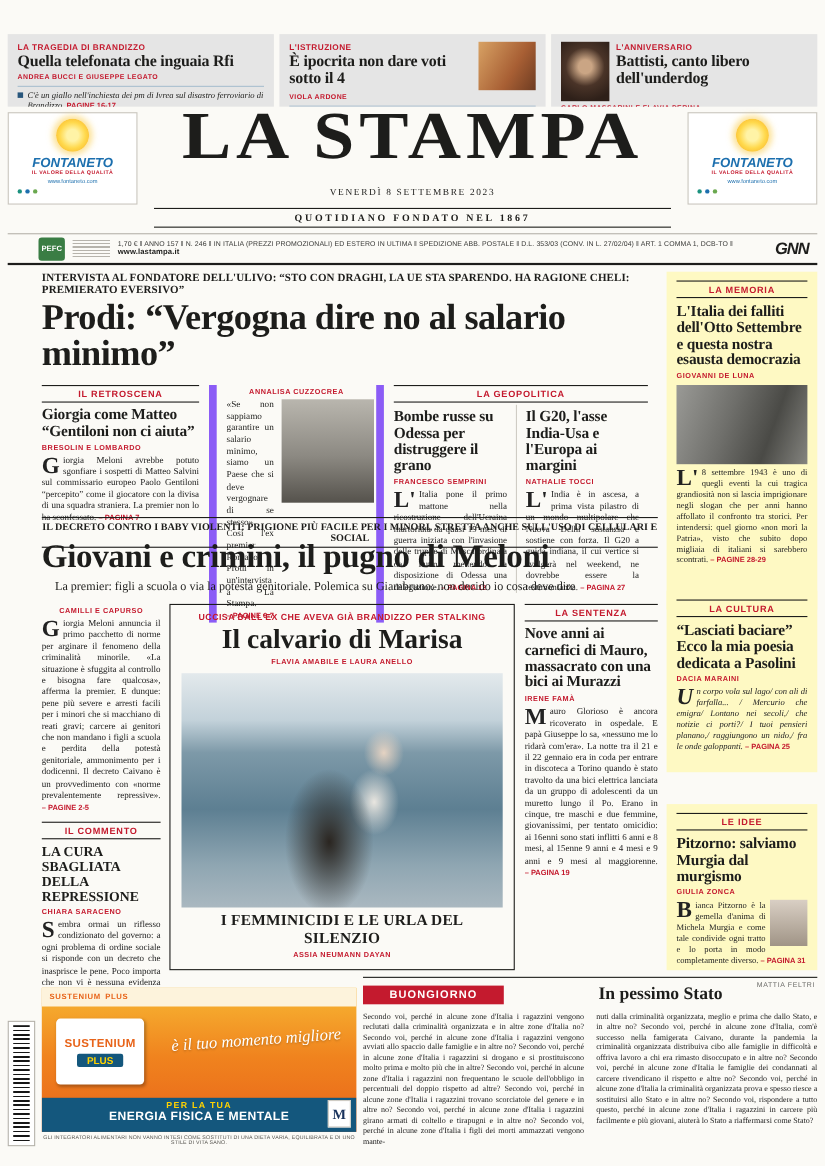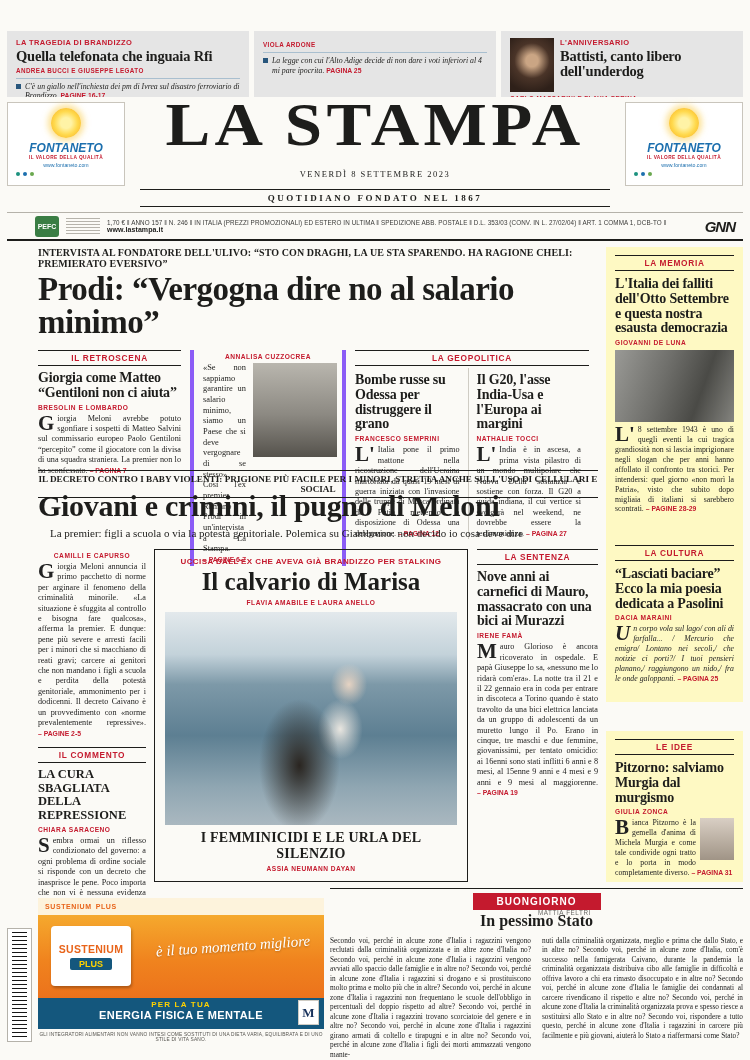--- a/index.html
+++ b/index.html
@@ -44,21 +44,21 @@
   .price-line b { color:#1d1d1b; font-size:7px; }
   .gnn-logo { font:bold italic 15px "Liberation Sans",sans-serif; letter-spacing:-1px; margin-right:6px; }
 
   
   .lead { position:absolute; left:38px; top:247px; width:560px; }
   .lead-kicker { font-weight:bold; font-size:10px; letter-spacing:.1px; }
   .lead-headline { font-size:33px; font-weight:bold; line-height:1.0; margin-top:4px; letter-spacing:-.5px; }
   .lead-cols { display:flex; margin-top:11px; }
   .lead-col { padding:0 9px; }
   .lead-col:first-child { padding-left:0; }
-  .lead-col + .lead-col { border-left:4px solid #8b5cf6; }
+  .lead-col + .lead-col { border-left:7px solid #8b5cf6; }
   .col-retro { width:152px; flex:none; }
   .col-int { width:152px; flex:none; }
   .col-geo { flex:1; }
   .tag { border-top:1px solid #1d1d1b; border-bottom:1px solid #1d1d1b; color:#c41a2e; text-align:center; font:bold 8.3px "Liberation Sans",sans-serif; letter-spacing:.7px; padding:2px 0; }
   .art-h { font-size:14px; font-weight:bold; line-height:1.06; margin-top:5px; letter-spacing:-.2px; }
   .byline { color:#c41a2e; font:bold 6.6px "Liberation Sans",sans-serif; letter-spacing:.5px; margin:3px 0; }
   .body-text { font-size:8.2px; line-height:1.27; text-align:justify; color:#222; }
   .dropcap::first-letter { float:left; font-size:21px; line-height:16px; font-weight:bold; margin:1px 3px 0 0; }
   .int-byline { text-align:center; }
   .int-row { display:flex; gap:7px; margin-top:3px; }
@@ -97,21 +97,21 @@
         radial-gradient(ellipse 56px 92px at 46% 72%, #2a2520 0%, rgba(42,37,32,0) 72%),
         radial-gradient(ellipse 30px 40px at 60% 55%, #e9e6e0 0%, rgba(233,230,224,0) 75%),
         linear-gradient(180deg,#e3e9ec 0%,#c3d2da 20%,#7d99a8 34%,#5d7f92 58%,#8fa6b2 82%,#aab8c0 100%); }
   .marisa-foot { text-align:center; font-size:14px; font-weight:bold; letter-spacing:.2px; }
   .mid-col3 { flex:1; }
   .commento-head { font-size:12.5px; font-weight:bold; line-height:1.1; margin-top:5px; }
   .mt8 { margin-top:8px; }
 
   
   .buongiorno { position:absolute; left:330px; top:888px; width:413px; border-top:1.5px solid #1d1d1b; padding-top:4px; }
-  .bg-head { display:flex; align-items:center;flex-direction:column; }
+  .bg-head { display:flex; align-items:flex-end; }
   .bg-label { background:#c41a2e; color:#fff; font:bold 10px "Liberation Sans",sans-serif; letter-spacing:1px; padding:3px 24px; flex:none; }
   .bg-right { flex:1; position:relative; text-align:center; }
   .bg-byline { position:absolute; right:2px; top:-1px; color:#6b6b68; font:6.3px "Liberation Sans",sans-serif; letter-spacing:.6px; }
   .bg-title { display:inline-block; font-size:16px; font-weight:bold; margin-top:2px; }
   .bg-body { display:flex; gap:11px; margin-top:6px; }
   .bg-body p { flex:1; font-size:7.3px; line-height:1.3; text-align:justify; color:#222; }
 
   .sustenium { position:absolute; left:38px; top:898px; width:286px; height:131px; background:linear-gradient(180deg,#f7b733 0%,#f0831e 48%,#e8641a 100%); overflow:hidden; }
   .sus-top { height:17px; background:#fdf3dc; display:flex; align-items:center; gap:4px; padding:0 7px; font:bold 7px "Liberation Sans",sans-serif; color:#e8641a; letter-spacing:.6px; }
   .sus-main { position:relative; height:83px; }
@@ -137,20 +137,27 @@
     <div class="tease">
       <div class="tease-label">LA TRAGEDIA DI BRANDIZZO</div>
       <h3 class="tease-headline">Quella telefonata che inguaia Rfi</h3>
       <div class="tease-byline">ANDREA BUCCI E GIUSEPPE LEGATO</div>
       <div class="tease-sub">
         <span class="bullet"></span>
         <p class="tease-text"><span>C'è un giallo nell'inchiesta dei pm di Ivrea sul disastro ferroviario di Brandizzo.</span> <span class="pageref">PAGINE 16-17</span></p>
       </div>
     </div>
     <div class="tease">
+      <div class="tease-row">
+        <div style="flex:1">
+          <div class="tease-label">L'ISTRUZIONE</div>
+          <h3 class="tease-headline">È ipocrita non dare voti sotto il 4</h3>
+        </div>
+        <div class="tease-img img-istruzione"></div>
+      </div>
       <div class="tease-byline">VIOLA ARDONE</div>
       <div class="tease-sub">
         <span class="bullet"></span>
         <p class="tease-text"><span>La legge con cui l'Alto Adige decide di non dare i voti inferiori al 4 mi pare ipocrita.</span> <span class="pageref">PAGINA 25</span></p>
       </div>
     </div>
     <div class="tease">
       <div class="tease-row">
         <div class="tease-img img-battisti"></div>
         <div style="flex:1">

